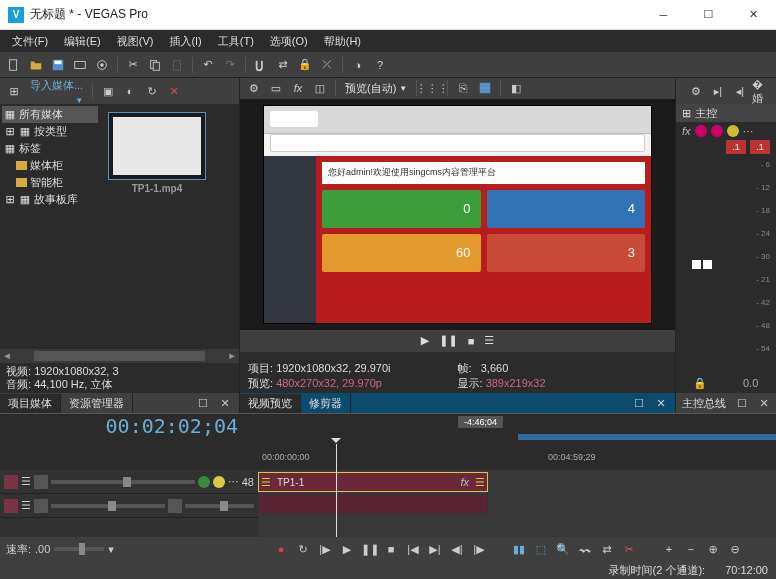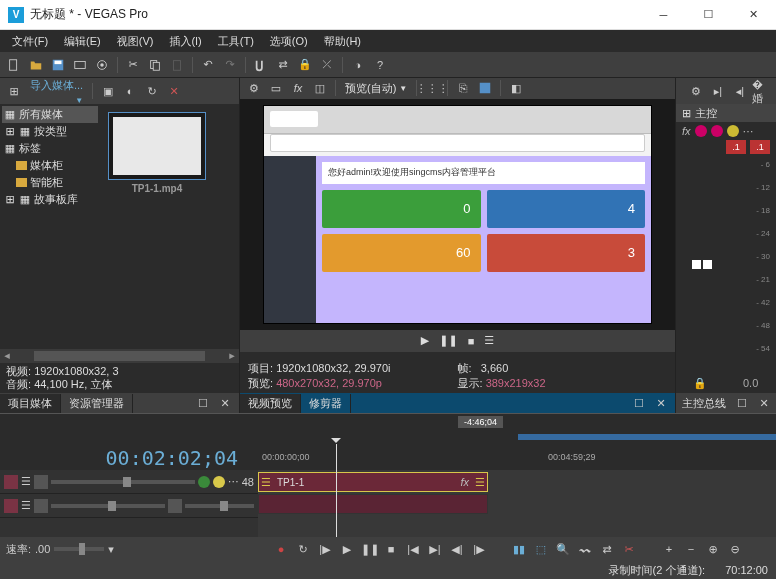--- a/index.html
+++ b/index.html
@@ -40,21 +40,21 @@
 .midpane { flex: 1; display: flex; flex-direction: column; border-right: 1px solid #222; }
 .mp-tb { height: 26px; background: #3f3f3f; display: flex; align-items: center; padding: 0 4px; gap: 2px; }
 .mp-tb .pvlbl { color: #ddd; padding: 0 4px; display: flex; align-items: center; gap: 3px; cursor: pointer; }
 .preview { flex: 1; background: #1a1a1a; display: flex; align-items: center; justify-content: center; padding: 6px; }
 .pv-frame { width: 389px; height: 219px; background: #f3f3f3; position: relative; overflow: hidden; border: 1px solid #000; }
 .pv-chrome-top { height: 28px; background: #d8d8d8; border-bottom: 1px solid #bbb; position: relative; }
 .pv-chrome-top::before { content: ""; position: absolute; left: 6px; top: 5px; width: 48px; height: 16px; background: #fff; border-radius: 2px; }
 .pv-url { height: 18px; margin: 0 6px; background: #fff; border: 1px solid #ccc; border-radius: 2px; }
 .pv-body { position: absolute; top: 50px; left: 0; right: 0; bottom: 0; display: flex; }
 .pv-side { width: 52px; background: #323741; }
-.pv-main { flex: 1; background: #c4b5fd; padding: 6px; }
+.pv-main { flex: 1; background: #b91c1c; padding: 6px; }
 .pv-banner { height: 22px; background: #fff; color: #333; font-size: 9px; display: flex; align-items: center; padding: 0 6px; margin-bottom: 6px; }
 .pv-cards { display: grid; grid-template-columns: 1fr 1fr; gap: 6px; }
 .pv-card { height: 38px; border-radius: 2px; color: #fff; font-size: 13px; display: flex; align-items: center; justify-content: flex-end; padding: 0 10px; }
 .pv-c1 { background: #3b9e3b; } .pv-c2 { background: #3173b5; } .pv-c3 { background: #e39a2d; } .pv-c4 { background: #c84b3a; }
 .pv-ctrl { height: 28px; background: #3f3f3f; display: flex; align-items: center; justify-content: center; gap: 10px; }
 .pv-ctrl .pbtn { color: #ddd; cursor: pointer; }
 .mp-info { background: #2b2b2b; color: #ddd; padding: 2px 8px; font-size: 10px; display: flex; }
 .mp-info .col { flex: 1; margin-top: 7px; }
 .mp-info .red { color: #cc6688; }
 .mp-tabs { height: 20px; background: #0c4a6e; display: flex; align-items: center; }
@@ -72,21 +72,21 @@
 .rp-meter .ml { width: 40px; display: flex; align-items: center; justify-content: center; }
 .rp-meter .ml .sq { width: 9px; height: 9px; background: #fff; margin: 0 1px; }
 .rp-meter .scale { flex: 1; position: relative; }
 .rp-meter .tick { position: absolute; right: 0; color: #888; font-size: 8px; }
 .rp-lock { height: 20px; display: flex; align-items: center; justify-content: space-around; color: #aaa; }
 .rp-tabs { height: 20px; background: #3f3f3f; display: flex; align-items: center; }
 .rp-tabs .tab { color: #ddd; padding: 8px 6px; cursor: pointer; }
 
 .timeline { background: #2b2b2b; height: 148px; display: flex; flex-direction: column; border-top: 1px solid #555; }
 .tl-top { height: 56px; display: flex; }
-.tl-tc { width: 258px; background: #2b2b2b; display: flex; align-items: flex-end; justify-content: flex-end; padding-right: 20px; padding-left: 44px; }
+.tl-tc { width: 258px; background: #2b2b2b; display: flex; align-items: flex-start; justify-content: flex-end; padding-right: 20px; padding-left: 44px; }
 .tl-time { color: #6baed6; font-size: 20px; font-family: Consolas, monospace; }
 .tl-ruler { flex: 1; position: relative; background: #2b2b2b; }
 .tl-ruler .marker { position: absolute; top: 2px; background: #555; color: #fff; font-size: 9px; padding: 1px 6px; }
 .tl-ruler .rtime { position: absolute; top: 38px; color: #aaa; font-size: 9px; }
 .tl-ruler .bluebar { position: absolute; top: 20px; height: 6px; background: #356aa0; }
 .tl-ruler .cursor { position: absolute; top: 30px; bottom: 0; width: 1px; background: #ddd; }
 .tl-ruler .cursor::before { content: ""; position: absolute; top: -6px; left: -5px; border: 5px solid transparent; border-top-color: #ddd; }
 .tl-tracks { flex: 1; display: flex; }
 .tl-trhead { width: 258px; background: #323232; display: flex; flex-direction: column; }
 .tl-trh-row { height: 24px; display: flex; align-items: center; padding: 0 4px; gap: 3px; border-bottom: 1px solid #222; }

